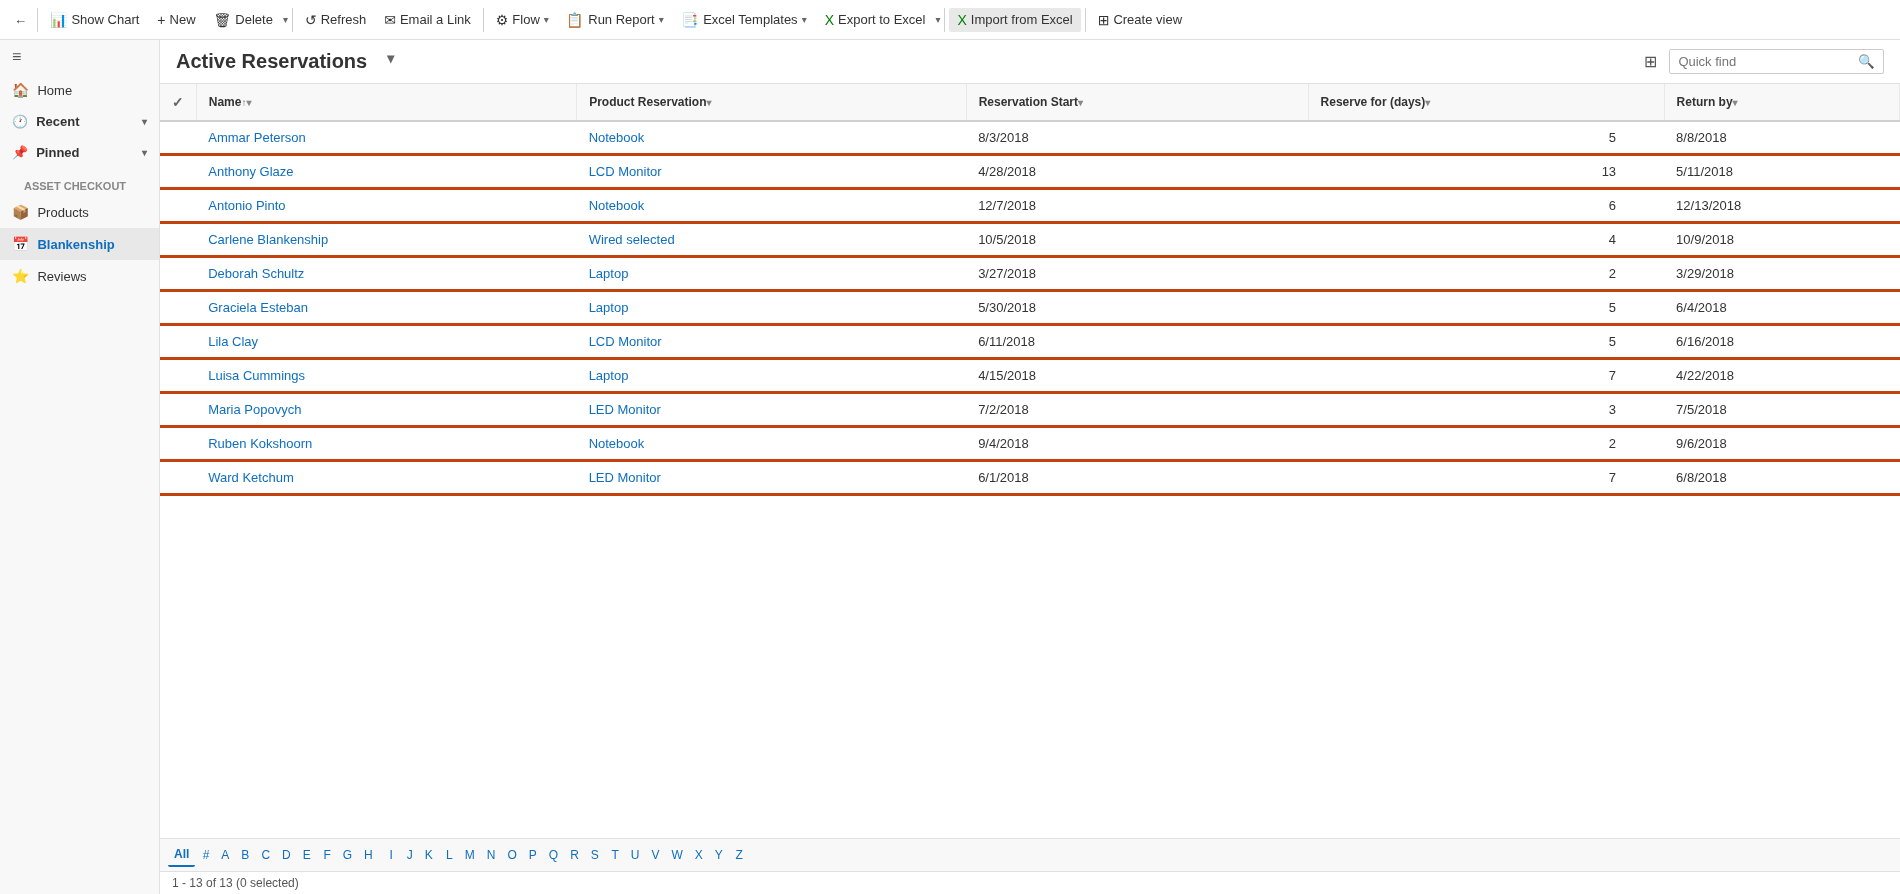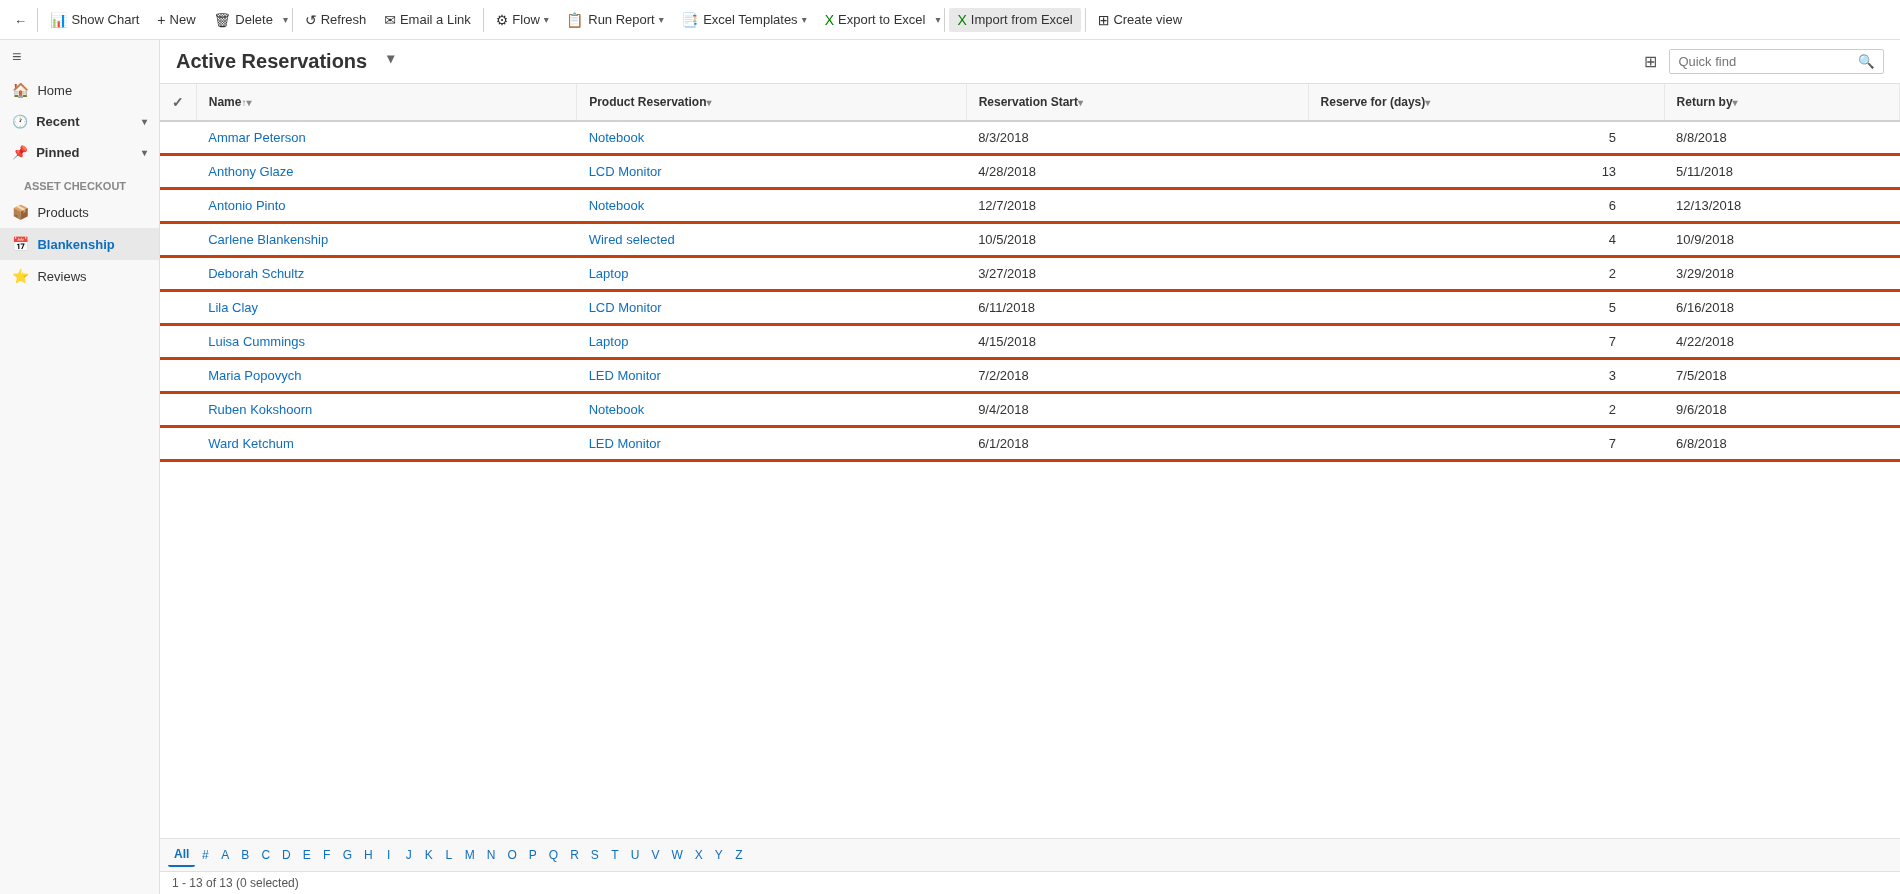--- a/index.html
+++ b/index.html
@@ -82,21 +82,21 @@
     .checkbox-col { width: 32px; }
     .check-icon { color: #666; font-size: 14px; }
 
     
     .pagination-bar {
       display: flex; align-items: center; padding: 4px 8px; border-top: 1px solid #e0e0e0;
       background: #f8f8f8; flex-shrink: 0; gap: 0;
     }
     .page-letter {
       padding: 4px 6px; font-size: 12px; color: #106ebe; cursor: pointer;
-      border-radius: 2px; min-width: 20px; text-align: center;
+      border-radius: 2px; min-width: 20px; text-align: right;
     }
     .page-letter.active { color: #106ebe; border-bottom: 2px solid #106ebe; font-weight: 600; }
 
     
     .status-bar {
       padding: 4px 12px; font-size: 12px; color: #555; border-top: 1px solid #e0e0e0;
       background: #fff; flex-shrink: 0;
     }
 
     
@@ -309,20 +309,28 @@
       <td style="text-align:right;padding-right:48px;">4</td>
       <td>10/9/2018</td>
     </tr>
             <tr>
       <td class="checkbox-col"></td>
       <td><a class="link-cell" href="#">Deborah Schultz</a></td>
       <td><a class="link-cell" href="#">Laptop</a></td>
       <td>3/27/2018</td>
       <td style="text-align:right;padding-right:48px;">2</td>
       <td>3/29/2018</td>
+    </tr>
+            <tr>
+      <td class="checkbox-col"></td>
+      <td><a class="link-cell" href="#">Graciela Esteban</a></td>
+      <td><a class="link-cell" href="#">Laptop</a></td>
+      <td>5/30/2018</td>
+      <td style="text-align:right;padding-right:48px;">5</td>
+      <td>6/4/2018</td>
     </tr>
             <tr>
       <td class="checkbox-col"></td>
       <td><a class="link-cell" href="#">Lila Clay</a></td>
       <td><a class="link-cell" href="#">LCD Monitor</a></td>
       <td>6/11/2018</td>
       <td style="text-align:right;padding-right:48px;">5</td>
       <td>6/16/2018</td>
     </tr>
             <tr>

